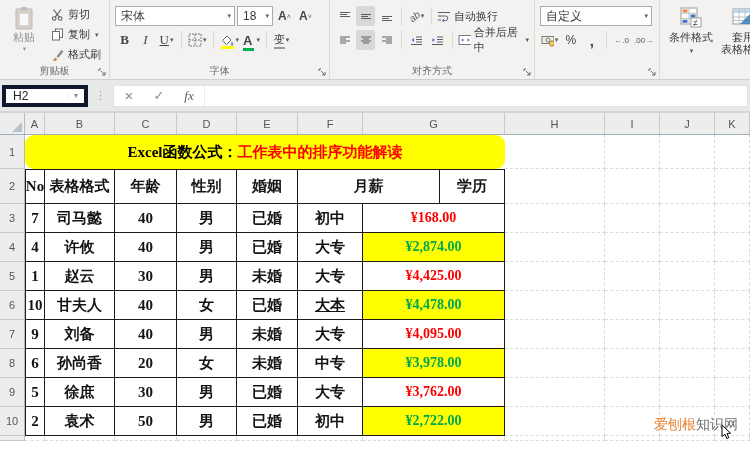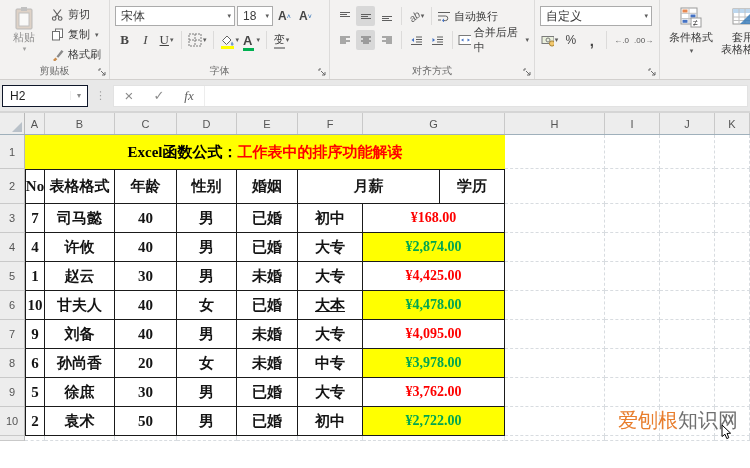--- a/index.html
+++ b/index.html
@@ -36,46 +36,46 @@
   .colorbar { position:absolute; left:2px; bottom:1px; width:13px; height:3px; }
   .rel { position:relative; }
   .afont { font-size:12px; font-weight:bold; color:#444; line-height:1; }
   .asup { font-size:7px; vertical-align:top; color:#2f6fb4; }
   .ori { font-size:10px; color:#5f5f5f; transform:rotate(-40deg); display:inline-block; font-style:italic; }
   .bigbtn { display:flex; flex-direction:column; align-items:center; justify-content:flex-start; padding:3px 4px 0; gap:2px; font-size:11px; line-height:12px; text-align:center; color:#3b3b3b; }
   .decbtn { font-size:8px; color:#555; letter-spacing:0; padding:0 2px; }
 
   
   .fbar { height:33px; background:#E8E8E8; display:flex; align-items:center; padding:0 2px; border-bottom:2px solid #D5D5D5; }
-  .namebox { width:86px; height:22px; background:#fff; border:1px solid #0f172a; display:flex; align-items:center; font-size:12px; color:#222; padding-left:7px; justify-content:space-between; }
+  .namebox { width:86px; height:22px; background:#fff; border:4px solid #0f172a; display:flex; align-items:center; font-size:12px; color:#222; padding-left:7px; justify-content:space-between; }
   .nb-caret { color:#8a8a8a; font-size:8px; padding:0 6px; border-left:1px solid #eee; }
   .vdots { color:#9f9f9f; font-size:11px; padding:0 7px; }
   .fxwrap { flex:1; height:22px; background:#fff; border:1px solid #E2E2E2; display:flex; align-items:center; }
   .fxbtn { color:#8a8a8a; width:30px; text-align:center; font-size:13px; }
   .fxit { font-family:"Liberation Serif", serif; font-style:italic; color:#5f5f5f; }
   .finput { flex:1; height:100%; border-left:1px solid #EDEDED; }
 
   
   .sheet { position:relative; height:328px; background:#fff; overflow:hidden; }
   .colhead { display:flex; height:22px; background:#EDEDED; border-bottom:1px solid #9FB0BB; }
   .corner { width:25px; border-right:1px solid #B9B9B9; position:relative; flex-shrink:0; }
   .corner::after { content:""; position:absolute; right:2px; bottom:2px; border-left:10px solid transparent; border-bottom:10px solid #B9C1C9; }
   .colh { border-right:1px solid #C9C9C9; font-size:11px; color:#555; display:flex; align-items:center; justify-content:center; flex-shrink:0; }
   .srow { display:flex; }
   .gut { width:25px; background:#EDEDED; border-right:1px solid #B9B9B9; border-bottom:1px solid #C9C9C9; font-size:11px; color:#555; display:flex; align-items:center; justify-content:center; flex-shrink:0; }
   .ecell { border-right:1px dashed #D8DCE0; border-bottom:1px dashed #D8DCE0; flex-shrink:0; }
-  .banner { background:#FFFF00; display:flex; align-items:center; justify-content:center; font-family:"Liberation Serif", serif; font-weight:bold; font-size:15px; flex-shrink:0; }
+  .banner { background:#FFFF00; display:flex; align-items:center; justify-content:center; font-family:"Liberation Serif", serif; font-weight:bold; font-size:15px; flex-shrink:0;border-radius:9px; }
   .banner .t1 { color:#000; }
   .banner .t2 { color:#FE0000; }
   .tcell { border-right:1px solid #1a1a1a; border-bottom:1px solid #1a1a1a; display:flex; align-items:center; justify-content:center; font-family:"Liberation Serif", serif; font-weight:bold; font-size:15px; color:#141414; flex-shrink:0; overflow:hidden; }
   .tcell.first { border-left:1px solid #1a1a1a; }
   .tcell.th { border-top:1px solid #1a1a1a; }
   .tcell.money { font-size:14px; color:#FE0000; }
   .tcell.money.hl { background:#FFFF00; color:#00A651; }
-  .wm { position:absolute; right:12px; bottom:7px; font-size:20px; white-space:nowrap; }
+  .wm { position:absolute; right:12px; bottom:7px; font-size:14px; white-space:nowrap; }
   .wm-o { color:#E87E2E; }
   .wm-g { color:#6F6F6F; }
   .cursor { position:absolute; right:17px; bottom:1px; }
 </style>
 </head>
 <body>
 
 <div class="screen">
 
 

